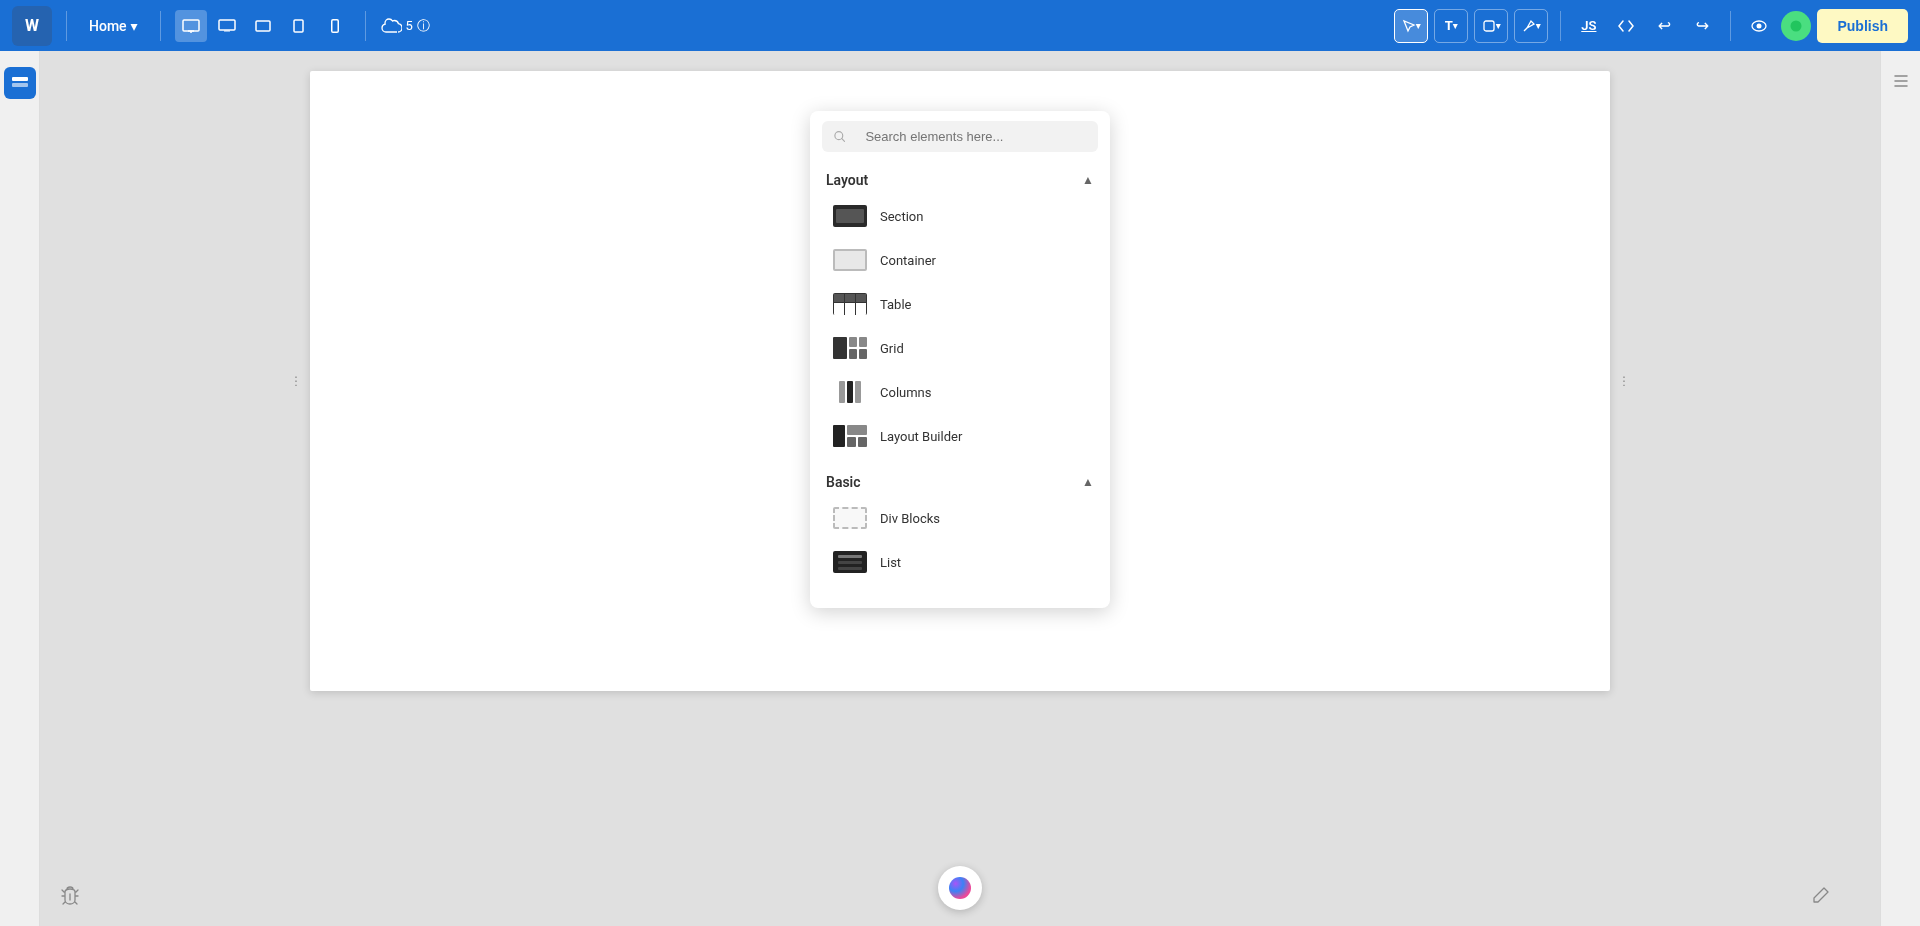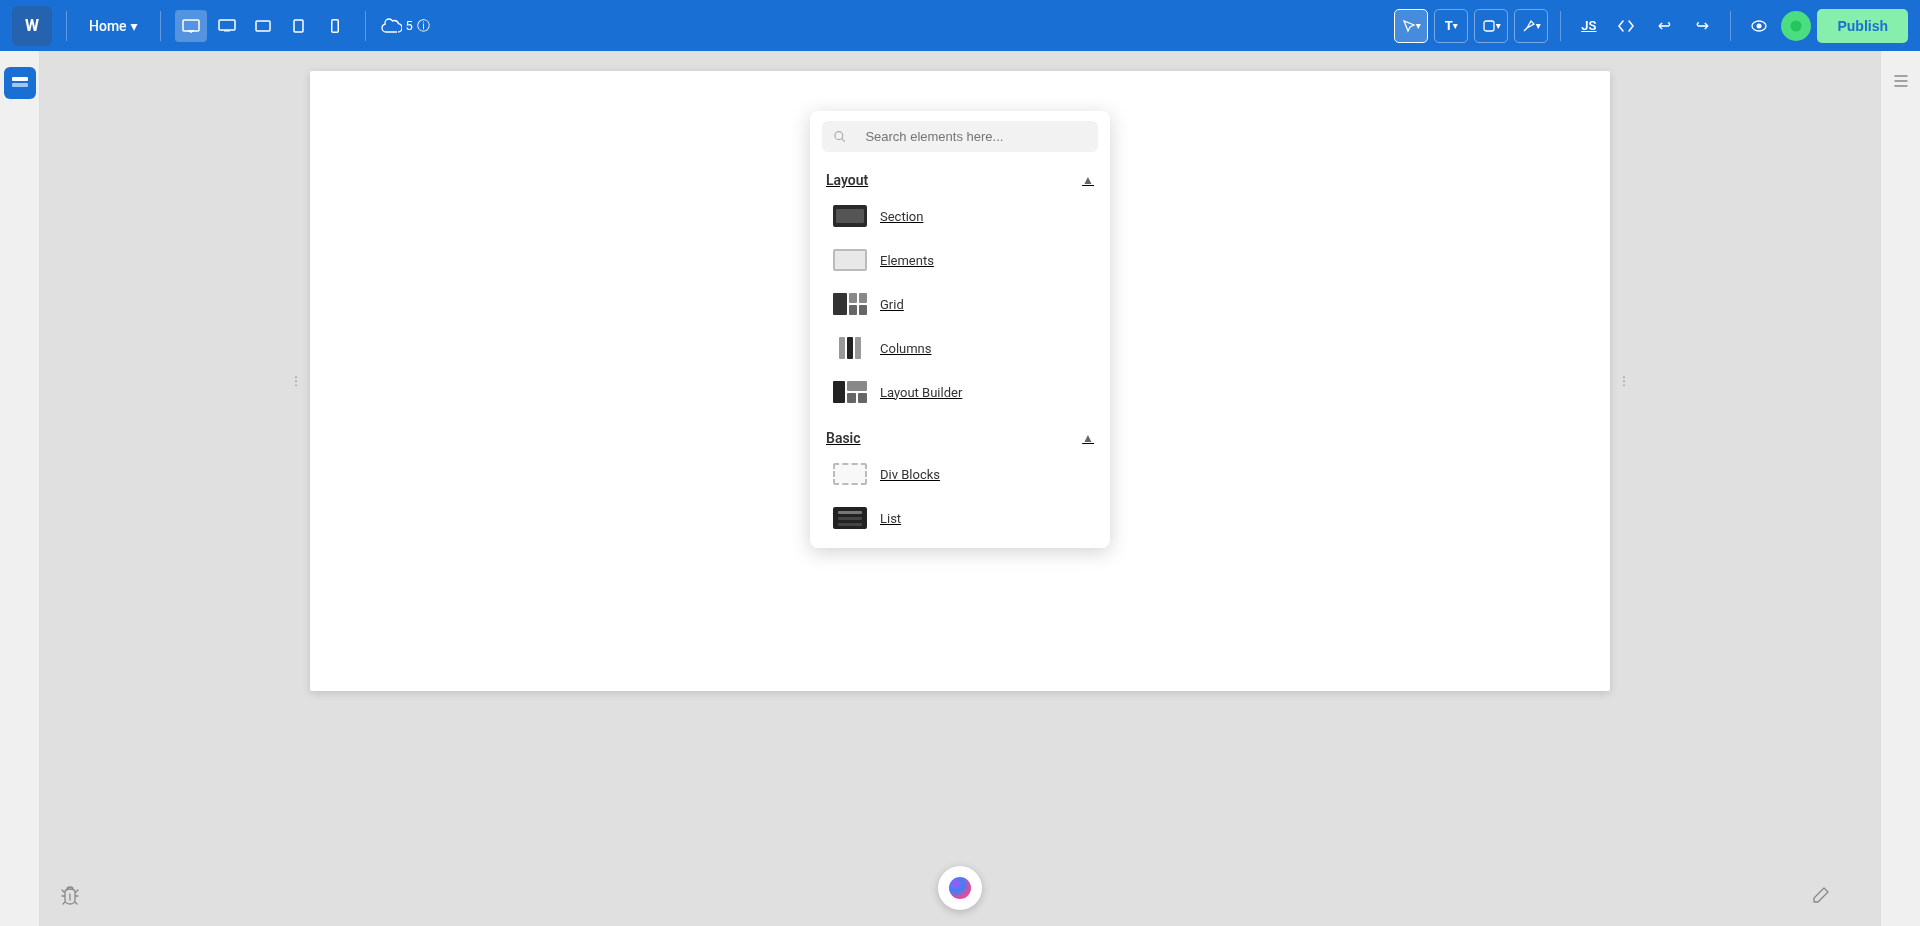--- a/index.html
+++ b/index.html
@@ -60,21 +60,21 @@
     }
     .nav-tool-btn.selected { background: rgba(255,255,255,0.2); border-color: white; }
     .nav-text-btn {
       color: white; font-size: 13px; font-weight: 600;
       padding: 0 8px; height: 34px;
       display: flex; align-items: center;
       cursor: pointer;
       text-decoration: underline;
     }
     .publish-btn {
-      background: #86efac; color: #1a6fd4;
+      background: #fef9c3; color: #1a6fd4;
       padding: 0 20px; height: 34px;
       border-radius: 5px; font-weight: 600; font-size: 14px;
       display: flex; align-items: center;
       cursor: pointer; border: none;
     }
     .nav-green-circle {
       width: 30px; height: 30px; border-radius: 50%;
       background: #4ade80;
       display: flex; align-items: center; justify-content: center;
       color: white; font-size: 12px; cursor: pointer;
@@ -196,23 +196,22 @@
       font-size: 13px; color: #999;
       display: flex; align-items: center; gap: 20px;
     }
     .search-input {
       background: none; border: none; outline: none;
       font-size: 13px; color: #999; width: 100%;
     }
     .panel-content {
       max-height: 500px;
       overflow-y: auto;
-      padding: 0 0 8px 0;
+      padding: 0 0 24px 0;
       position: relative;
-      text-decoration: underline;
     }
     .panel-content::-webkit-scrollbar {
       width: 8px;
     }
     .panel-content::-webkit-scrollbar-track {
       background: #f5f5f5;
     }
     .panel-content::-webkit-scrollbar-thumb {
       background: #bbb;
       border-radius: 4px;
@@ -405,23 +404,36 @@
               <div style="width:28px;height:14px;background:#555;border-radius:1px;"></div>
             </div>
           </div>
           <span class="element-label">Section</span>
         </div>
 
         <div class="element-item">
           <div class="element-icon">
             <div style="width:34px;height:22px;border:2px solid #bbb;border-radius:2px;background:#e8e8e8;"></div>
           </div>
-          <span class="element-label">Elements</span>
-        </div>
-
+          <span class="element-label">Container</span>
+        </div>
+
+        <div class="element-item">
+          <div class="element-icon">
+            <div style="width:34px;height:22px;background:#333;border-radius:2px;overflow:hidden;display:grid;grid-template-columns:1fr 1fr 1fr;grid-template-rows:40% 60%;gap:1px;padding:1px;">
+              <div style="background:#555;"></div>
+              <div style="background:#555;"></div>
+              <div style="background:#555;"></div>
+              <div style="background:#fff;"></div>
+              <div style="background:#fff;"></div>
+              <div style="background:#fff;"></div>
+            </div>
+          </div>
+          <span class="element-label">Table</span>
+        </div>
 
         <div class="element-item">
           <div class="element-icon">
             <div style="width:34px;height:22px;display:grid;grid-template-columns:14px 1fr 1fr;grid-template-rows:1fr 1fr;gap:2px;">
               <div style="background:#333;border-radius:1px;grid-row:1/3;"></div>
               <div style="background:#888;border-radius:1px;"></div>
               <div style="background:#888;border-radius:1px;"></div>
               <div style="background:#666;border-radius:1px;"></div>
               <div style="background:#666;border-radius:1px;"></div>
             </div>

